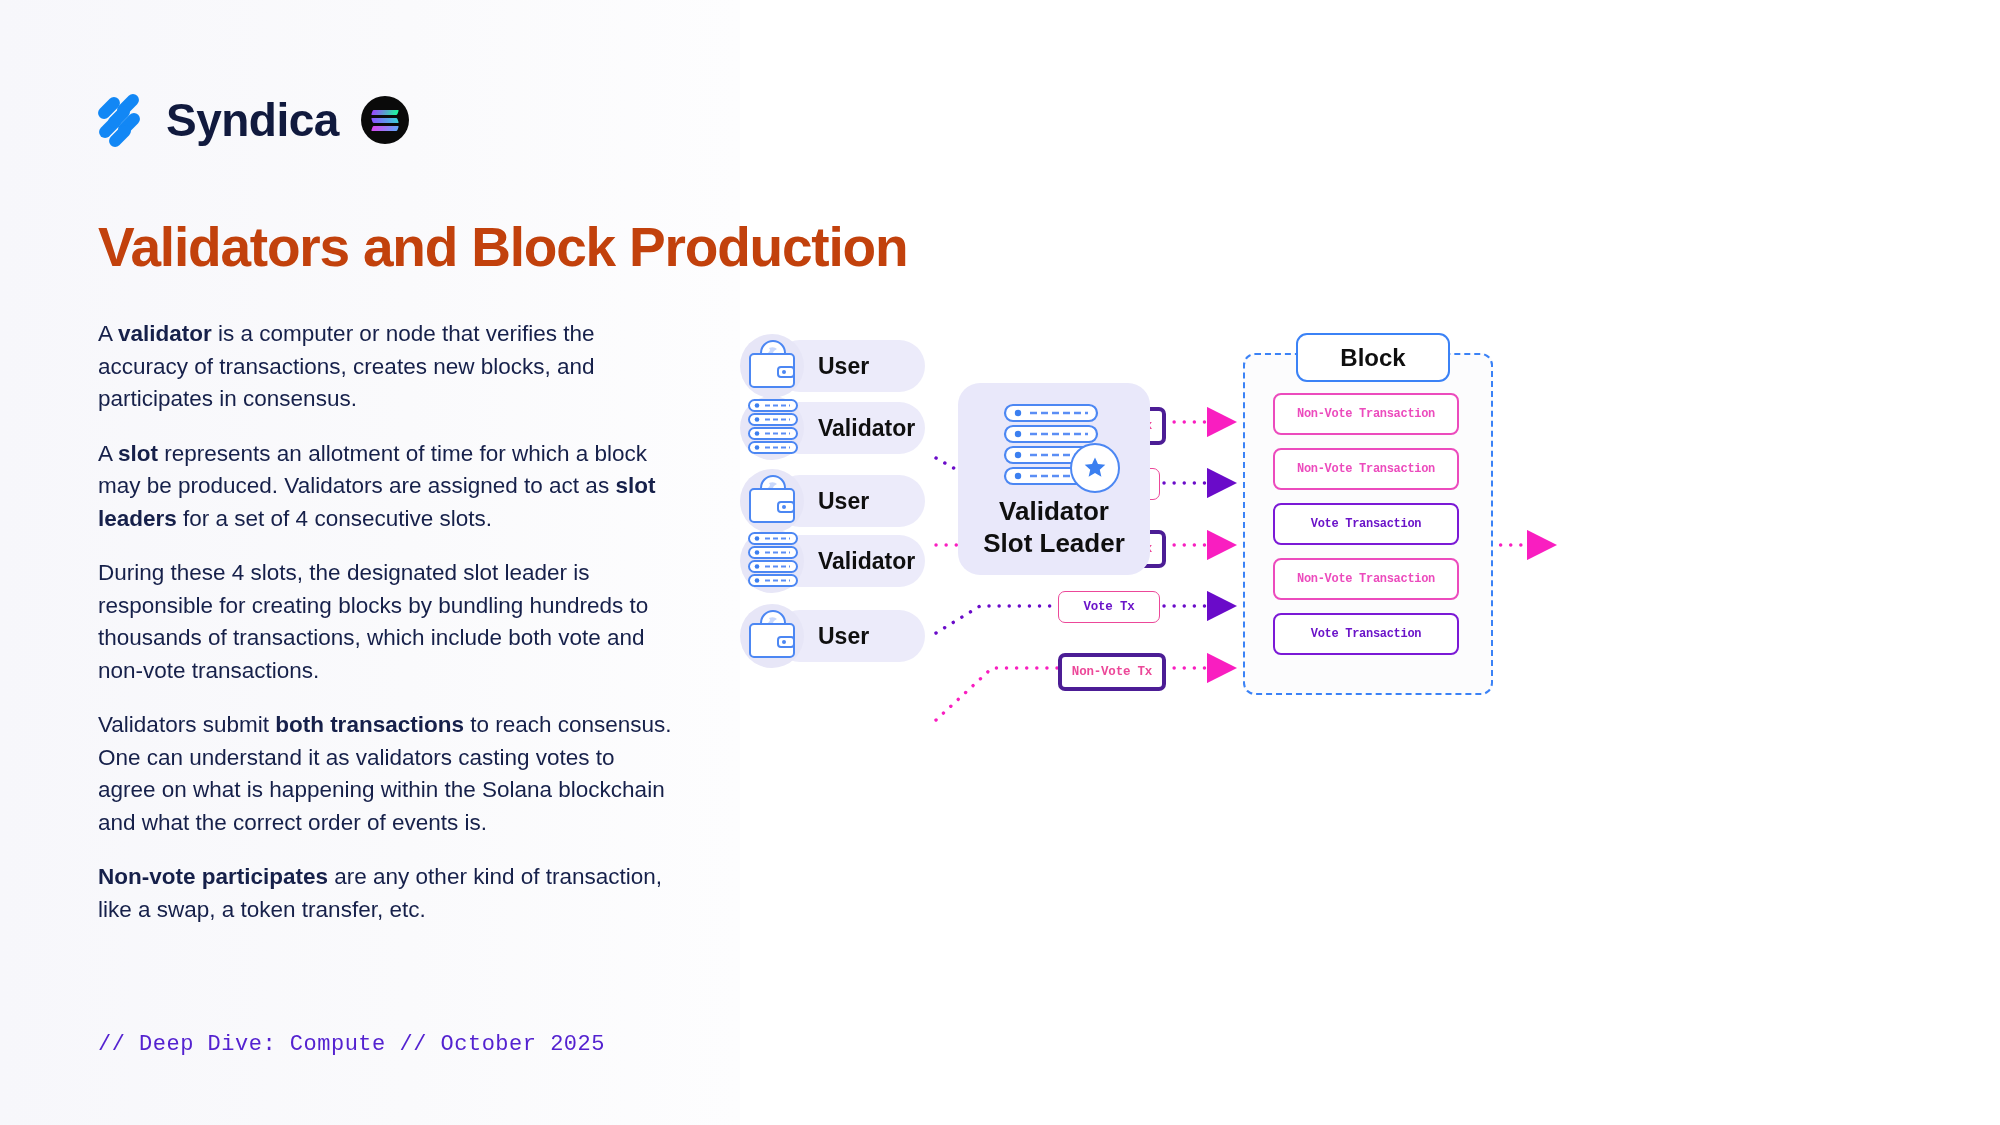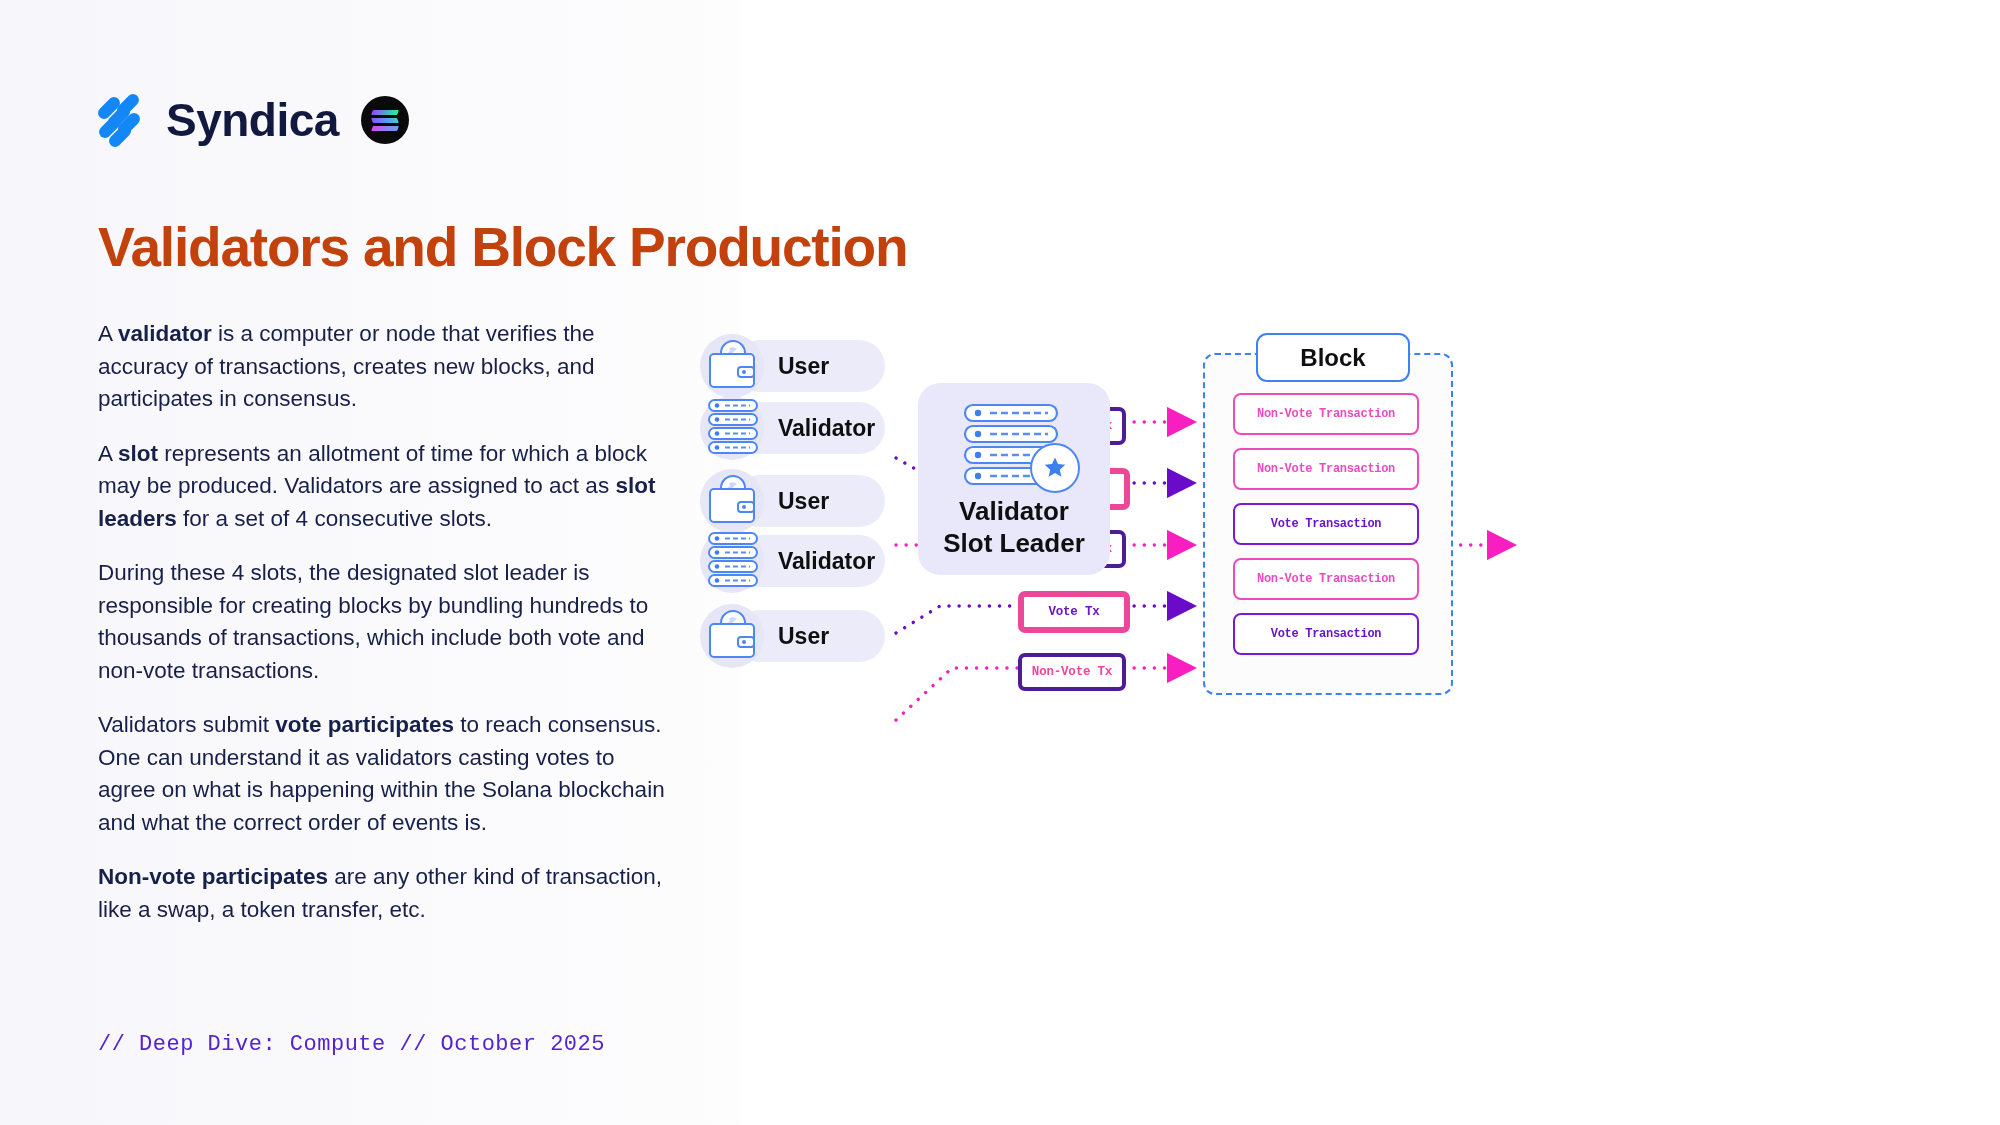--- a/index.html
+++ b/index.html
@@ -30,37 +30,37 @@
 
   
   .headline{position:absolute;left:98px;top:215px;font-size:55px;font-weight:700;color:#c2410c;letter-spacing:-1.2px;}
   .copy{position:absolute;left:98px;top:318px;width:580px;color:#16204a;font-size:22.5px;line-height:32.5px;}
   .copy p{margin:0 0 22px 0;}
   .copy b{font-weight:700;}
   .footer-note{position:absolute;left:98px;top:1032px;font-family:"Liberation Mono", monospace;
                font-size:22px;color:#5422d0;letter-spacing:0.5px;}
 
   
-  .diagram{position:absolute;left:700px;top:400px;width:1260px;height:430px;}
+  .diagram{position:absolute;left:740px;top:400px;width:1260px;height:430px;}
   .svg-layer{position:absolute;left:0;top:0;width:1260px;height:430px;pointer-events:none;}
 
   .node{position:absolute;height:52px;width:185px;}
   .node .pill{position:absolute;left:34px;top:0;width:151px;height:52px;border-radius:26px;background:#ecebfa;}
   .node .label{position:absolute;left:78px;top:0;height:52px;display:flex;align-items:center;
                font-size:23px;font-weight:700;color:#0f0f0f;}
   .node .ico-circle{position:absolute;left:0;top:-6px;width:64px;height:64px;border-radius:50%;background:#e7e6f7;}
 
   .wallet-ico{position:absolute;left:4px;top:-2px;width:58px;height:56px;}
   .server-ico{position:absolute;left:4px;top:-4px;width:58px;height:60px;}
 
   .chip{position:absolute;width:100px;height:30px;border-radius:7px;background:#fff;
         display:flex;align-items:center;justify-content:center;
         font-family:"Liberation Mono", monospace;font-size:12.5px;font-weight:700;letter-spacing:-0.2px;}
   .chip.nonvote{border:4px solid #4c1d95;color:#ec4899;}
-  .chip.vote{border:6px solid #ec4899;color:#6b14c9;}
+  .chip.vote{border:1px solid #ec4899;color:#6b14c9;}
 
   .leader{position:absolute;left:218px;top:-17px;width:192px;height:192px;border-radius:22px;background:#e9e8fa;}
   .leader .stack{position:absolute;left:44px;top:20px;width:104px;height:84px;}
   .leader .star-badge{position:absolute;left:112px;top:60px;width:46px;height:46px;border-radius:50%;
                       background:#fff;border:2px solid #4c87f3;display:flex;align-items:center;justify-content:center;}
   .leader .ltitle{position:absolute;left:0;right:0;top:112px;text-align:center;font-size:26px;
                   font-weight:700;color:#0f0f0f;line-height:32px;}
 
   .block-wrap{position:absolute;left:503px;top:-63px;width:250px;height:358px;}
   .block-dashed{position:absolute;left:0;top:16px;width:246px;height:338px;border:2px dashed #3b82f6;
@@ -96,21 +96,21 @@
       <div class="sol-bar b3"></div>
     </div>
   </div>
 
   <div class="headline">Validators and Block Production</div>
 
   <div class="copy" id="copy">
       <p><span>A </span><b>validator</b><span> is a computer or node that verifies the accuracy of transactions, creates new blocks, and participates in consensus.</span></p>
       <p><span>A </span><b>slot</b><span> represents an allotment of time for which a block may be produced. Validators are assigned to act as </span><b>slot leaders</b><span> for a set of 4 consecutive slots.</span></p>
       <p><span>During these 4 slots, the designated slot leader is responsible for creating blocks by bundling hundreds to thousands of transactions, which include both vote and non-vote transactions.</span></p>
-      <p><span>Validators submit </span><b>vote participates</b><span> to reach consensus. One can understand it as validators casting votes to agree on what is happening within the Solana blockchain and what the correct order of events is.</span></p>
+      <p><span>Validators submit </span><b>both transactions</b><span> to reach consensus. One can understand it as validators casting votes to agree on what is happening within the Solana blockchain and what the correct order of events is.</span></p>
       <p><b>Non-vote participates</b><span> are any other kind of transaction, like a swap, a token transfer, etc.</span></p>
     </div>
 
   <div class="footer-note">// Deep Dive: Compute // October 2025</div>
 
   <div class="diagram">
 
     <svg class="svg-layer" viewBox="0 0 1260 430">
       <defs>
         <marker id="ah-pink" markerWidth="9" markerHeight="9" refX="1" refY="4.5" orient="auto">

